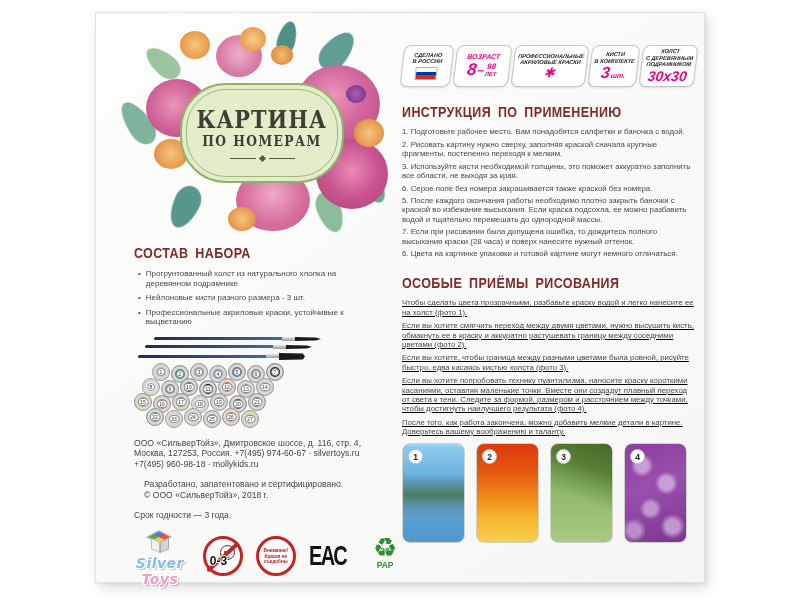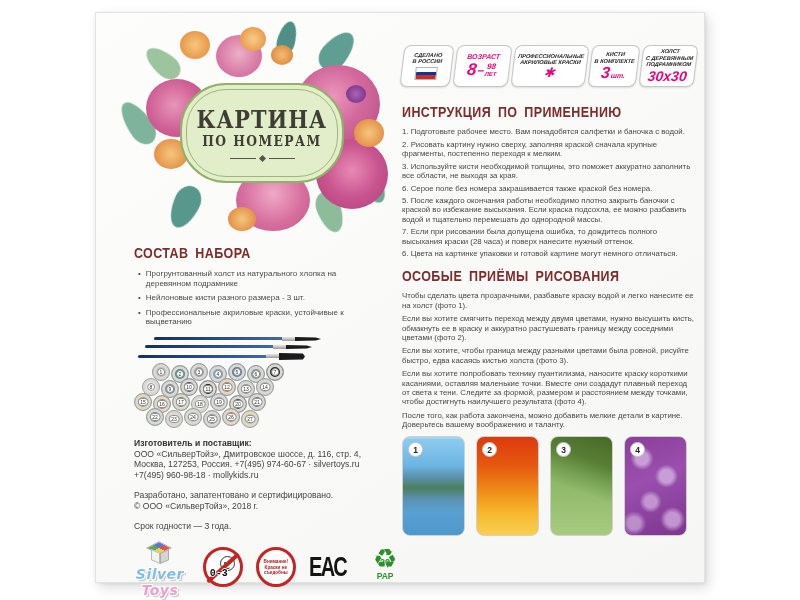--- a/index.html
+++ b/index.html
@@ -71,43 +71,43 @@
          box-shadow:inset 0 0 0 3px #d8d8d6; margin-right:1px; flex:0 0 auto; }
   .pot:nth-child(even){ transform:translateY(2px); }
   .pot-row { margin-top:-3px; }
   .pot-num { position:absolute; top:50%; left:50%; transform:translate(-50%,-50%);
              background:#fff; border:0.5px solid #8a8a88; border-radius:4px;
              font-size:5px; line-height:6px; padding:0 1.5px; color:#333; }
 
   .mfr { margin-top:12px; margin-left:6px; width:250px; }
   .mfr-title { font-weight:bold; font-size:8.6px; color:#333; margin-bottom:1px; }
   .mfr-line { font-size:8.6px; line-height:10.4px; color:#444; }
-  .legal { margin-top:10px; margin-left:6px; }
+  .legal { margin-top:10px; margin-left:16px; }
   .legal-line { font-size:8.6px; line-height:10.4px; color:#444; }
   .storage { margin-top:10px; margin-left:6px; }
 
   .logo-row { display:flex; align-items:center; margin-top:10px; margin-left:2px; gap:13px; }
   .st-logo { position:relative; width:88px; height:52px; text-align:center; }
   .cube { position:relative; width:22px; height:22px; margin:0 auto; }
   .cube .c-top { position:absolute; left:3px; top:0; width:14px; height:14px; transform:rotate(45deg) skew(-18deg,-18deg);
                  background:conic-gradient(#e35050 0 25%, #f0d050 0 50%, #58a858 0 75%, #5878d0 0 100%); border:1px solid #aaa; }
   .cube .c-left { position:absolute; left:2px; top:10px; width:9px; height:11px; transform:skewY(24deg); background:#f2f2f0; border:1px solid #bbb; }
   .cube .c-right { position:absolute; left:11px; top:10px; width:9px; height:11px; transform:skewY(-24deg); background:#d5d5d3; border:1px solid #aaa; }
   .st-text { font-family:"DejaVu Sans", sans-serif; font-weight:bold; font-style:italic; font-size:14px; letter-spacing:0.5px; margin-top:3px; }
   .st-silver { color:#85bce6; text-shadow:-1px -1px 0 #fff,1px -1px 0 #fff,-1px 1px 0 #fff,1px 1px 0 #fff,2px 2px 1px rgba(90,90,90,0.35); }
   .st-toys { color:#efa0c8; text-shadow:-1px -1px 0 #fff,1px -1px 0 #fff,-1px 1px 0 #fff,1px 1px 0 #fff,2px 2px 1px rgba(90,90,90,0.35); }
 
   .icon-circle { position:relative; width:40px; height:40px; border-radius:50%; border:3px solid #c32424; background:#fff; flex:0 0 auto; }
   .slash { position:absolute; width:42px; height:4px; background:#c32424; border-radius:2px;
            top:16px; left:-4px; transform:rotate(-42deg); }
   .baby-face { position:absolute; right:5px; top:6px; width:15px; height:15px; border-radius:50%; border:1.5px solid #333; }
   .baby-face::before { content:""; position:absolute; left:3px; top:5px; width:2px; height:2px; border-radius:50%; background:#333; box-shadow:5px 0 0 #333; }
   .baby-face::after { content:""; position:absolute; left:4px; top:8px; width:5px; height:3px; border-bottom:1.2px solid #333; border-radius:50%; }
-  .age-text { position:absolute; left:4px; bottom:5px; font-weight:bold; font-size:10px; color:#111;
-              text-shadow:-1px 0 #fff,1px 0 #fff,0 -1px #fff,0 1px #fff;font-family:Liberation Mono, monospace; }
+  .age-text { position:absolute; left:4px; bottom:5px; font-weight:bold; font-size:12px; color:#111;
+              text-shadow:-1px 0 #fff,1px 0 #fff,0 -1px #fff,0 1px #fff; }
   .ne-text { position:absolute; inset:0; display:flex; flex-direction:column; align-items:center; justify-content:center;
              font-size:4.6px; line-height:5.4px; font-weight:bold; color:#b02020; text-align:center; }
   .eac { font-weight:bold; font-size:27px; color:#141414; letter-spacing:-2px;
          transform:scaleX(0.74); transform-origin:left; font-family:"Liberation Sans", sans-serif; }
   .recycle { position:relative; width:38px; height:46px; text-align:center; color:#2f8f2f; }
   .recycle .glyph { font-size:27px; line-height:30px; }
   .recycle .r-num { position:absolute; top:13px; left:50%; transform:translateX(-50%); font-size:9px; font-weight:bold; }
   .recycle .r-code { font-size:8.5px; font-weight:bold; margin-top:-3px; }
 
   
@@ -130,21 +130,21 @@
   .age-let { font-size:6px; line-height:6px; font-weight:bold; color:#e5087e; }
   .splash-icon { color:#e5087e; font-size:13px; line-height:13px; margin-top:1px; }
   .cnt-row { display:flex; align-items:baseline; margin-top:1px; }
   .cnt-big { font-size:16px; line-height:16px; font-weight:bold; color:#e5087e; }
   .cnt-unit { font-size:7px; font-weight:bold; color:#e5087e; margin-left:1px; }
   .size-val { font-size:14px; line-height:15px; font-weight:bold; color:#e5087e; margin-top:1px; }
 
   .right-col .heading { margin-bottom:7px; }
   .body-item { font-size:7.8px; line-height:9.2px; color:#484848; margin-bottom:3.5px; }
   .tech-para { font-size:7.8px; line-height:9.2px; color:#484848; margin-bottom:4.5px; }
-  .sec2 { margin-top:9px; }
+  .sec2 { margin-top:16px;text-decoration:underline; }
 
   .photos { display:flex; gap:11px; margin-top:7px; }
   .photo { position:relative; width:63px; height:100px; border-radius:8px; border:1px solid #d0d0ce; overflow:hidden; flex:0 0 auto; }
   .photo-num { position:absolute; left:5px; top:5px; width:15px; height:15px; border-radius:50%;
                background:#fff; border:1px solid #c5c5c3; display:flex; align-items:center; justify-content:center;
                font-size:8.5px; font-weight:bold; color:#222; z-index:2; }
   .ph1 { background:
       linear-gradient(180deg, rgba(255,255,255,0.18) 0 2px, rgba(255,255,255,0) 2px 6px),
       linear-gradient(180deg, transparent 30%, rgba(86,140,160,0.75) 40%, rgba(72,118,76,0.85) 52%, rgba(86,135,155,0.65) 63%, transparent 76%),
       linear-gradient(180deg, #8ecdf0 0%, #6cb4e2 30%, #5FA5d6 60%, #4f98cc 100%); }
@@ -319,21 +319,20 @@
             <div class="pot" style="background: rgb(216, 138, 74);">
               <span class="pot-num">26</span>
             </div>
             <div class="pot" style="background: rgb(212, 200, 74);">
               <span class="pot-num">27</span>
             </div>
           </div>
         </div>
 
       <div class="mfr">
-        <div class="mfr-title">Изготовитель и поставщик:</div>
         <div class="mfr-line">ООО «СильверТойз», Дмитровское шоссе, д. 116, стр. 4,</div>
         <div class="mfr-line">Москва, 127253, Россия. +7(495) 974-60-67 · silvertoys.ru</div>
         <div class="mfr-line">+7(495) 960-98-18 · mollykids.ru</div>
       </div>
 
       <div class="legal">
         <div class="legal-line">Разработано, запатентовано и сертифицировано.</div>
         <div class="legal-line">© ООО «СильверТойз», 2018 г.</div>
       </div>
 

